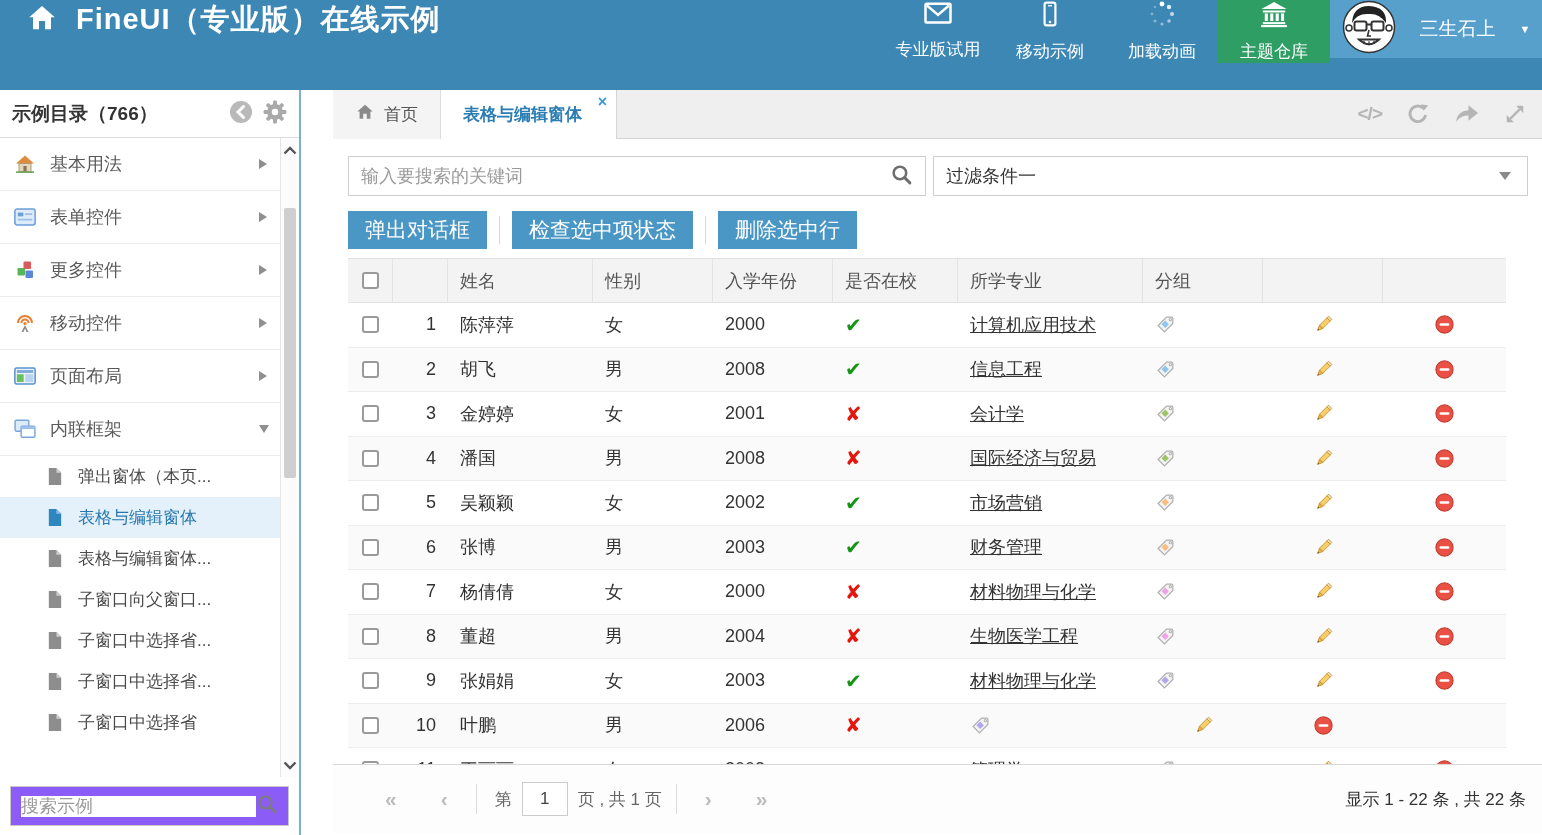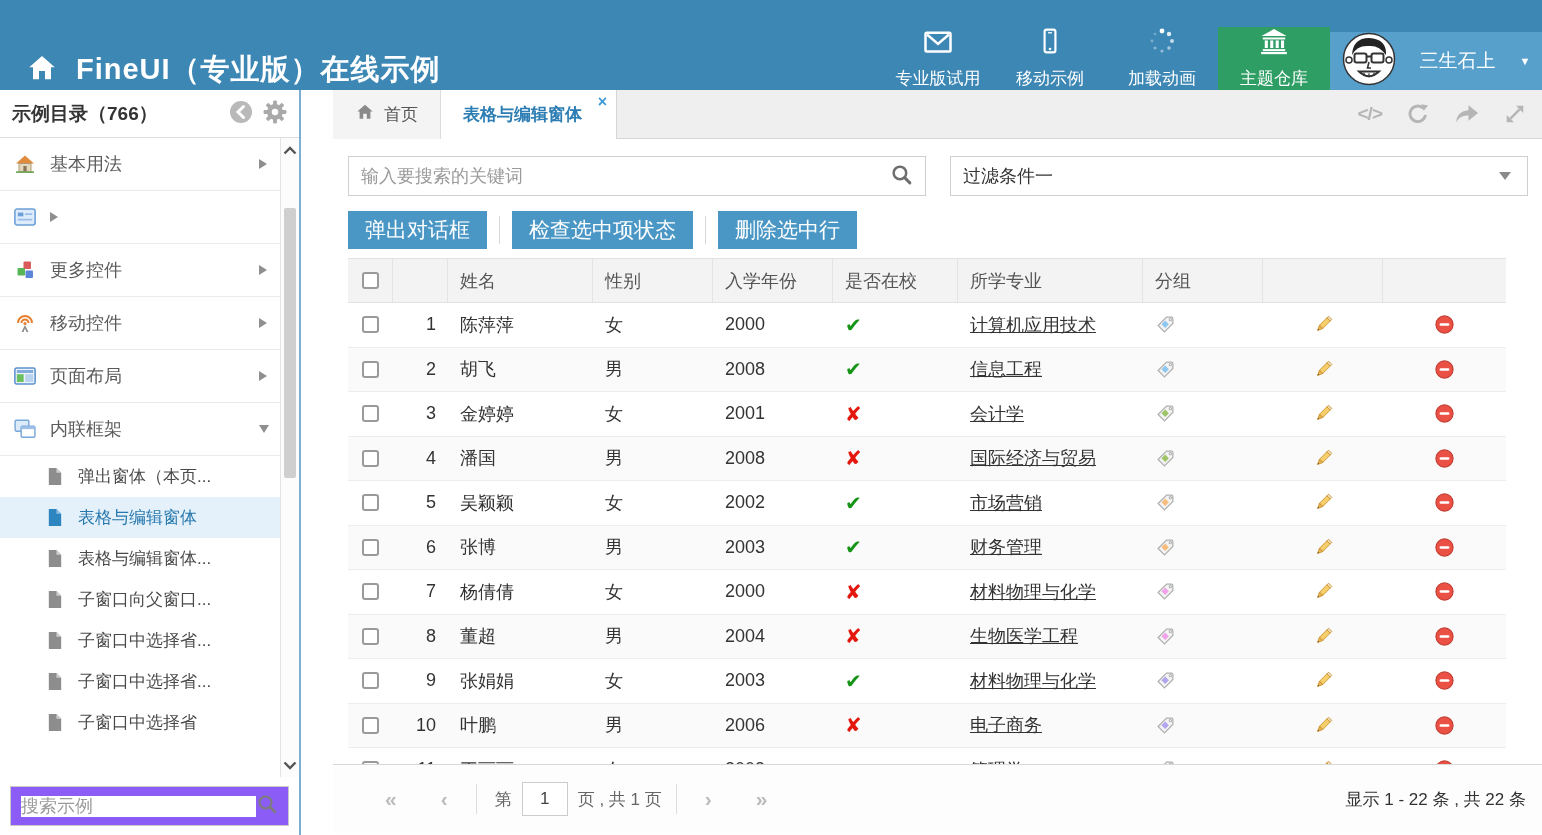--- a/index.html
+++ b/index.html
@@ -1,20 +1,20 @@
 <!DOCTYPE html>
 <html><head>
 <meta charset="utf-8">
 <style>
   * { margin:0; padding:0; box-sizing:border-box; }
   html,body { width:1542px; height:835px; overflow:hidden;
     font-family:"Liberation Sans","DejaVu Sans",sans-serif; background:#fff; }
 
   
-  .hdr { height:90px; background:#3d87b5; display:flex; align-items:flex-end; color:#fff; }
+  .hdr { height:90px; background:#3d87b5; display:flex; align-items:flex-start; color:#fff; }
   .hdr-left { flex:1; display:flex; align-items:center; padding-left:26px; gap:18px; }
   .hdr-title { font-size:29px; font-weight:bold; letter-spacing:1px; }
   .hdr-tile { width:112px; display:flex; flex-direction:column; align-items:center; justify-content:center; gap:8px; cursor:pointer; }
   .hdr-tile .lbl { font-size:17px; }
   .hdr-tile.green { background:#2e9e64; }
   .hdr-user { width:212px; background:#58a0cc; display:flex; align-items:center; justify-content:center; gap:24px; cursor:pointer; }
   .hdr-user .uname { font-size:19px; }
   .hdr-user .caret { font-size:11px; }
 
   
@@ -54,21 +54,21 @@
   .tab { height:49px; display:flex; align-items:center; gap:9px; padding:0 22px; font-size:17px; cursor:pointer; }
   .tab.home { background:#f4f4f4; border-right:1px solid #dcdcdc; color:#555; }
   .tab.active { background:#fff; color:#2b7db3; font-weight:bold; border-right:1px solid #d5d5d5; position:relative; margin-bottom:-1px; padding-right:34px; }
   .tab.active .closex { position:absolute; top:3px; right:9px; color:#3d9bd7; font-weight:bold; font-size:16px; cursor:pointer; }
   .tab-tools { position:absolute; right:16px; top:0; height:100%; display:flex; align-items:center; gap:24px; }
   .ttool { color:#b5b5b5; cursor:pointer; display:flex; align-items:center; }
   .ttool.code { font-size:19px; font-weight:bold; letter-spacing:-1px; }
 
   
   .content { flex:1; padding:17px 14px 0 15px; display:flex; flex-direction:column; }
-  .filter-row { display:flex; gap:24px; }
+  .filter-row { display:flex; gap:7px; }
   .inbox { height:40px; border:1px solid #cfcfcf; display:flex; align-items:center; padding:0 12px; background:#fff; }
   .inbox.search { width:578px; }
   .inbox.search input { flex:1; border:none; outline:none; font-size:18px; color:#333; font-family:inherit; }
   .inbox.search input::placeholder { color:#9a9a9a; }
   .inbox.select { flex:1; justify-content:space-between; cursor:pointer; }
   .inbox.select .val { font-size:18px; color:#333; }
   .sel-caret { width:0; height:0; border-top:8px solid #8a8a8a; border-left:6px solid transparent; border-right:6px solid transparent; margin-right:4px; }
 
   .btn-row { margin-top:15px; display:flex; align-items:center; }
   .bbtn { height:38px; background:#4a97c6; color:#fff; font-size:21px; padding:0 17px; display:flex; align-items:center; cursor:pointer; border:none; font-family:inherit; }
@@ -233,20 +233,21 @@
       </div>
       <div class="mi">
         <span class="micon">
           <svg width="22" height="18" viewBox="0 0 20 16">
               <rect x="0.8" y="0.8" width="18.4" height="14.4" rx="2" fill="#ddebfb" stroke="#6b9fd8" stroke-width="1.4"></rect>
               <rect x="3.5" y="4" width="5" height="3.4" fill="#6b9fd8"></rect>
               <rect x="10" y="4.6" width="6.5" height="1.6" fill="#9cbfe6"></rect>
               <rect x="3.5" y="9.6" width="13" height="1.6" fill="#9cbfe6"></rect>
             </svg>
         </span>
+        <span class="mlabel">表单控件</span>
         <span class="arr-r"></span>
       </div>
       <div class="mi">
         <span class="micon">
           <svg width="22" height="20" viewBox="0 0 20 20">
               <rect x="8.5" y="1.5" width="7.5" height="7.5" rx="1" fill="#d95b5b"></rect>
               <rect x="2.5" y="8" width="7.5" height="7.5" rx="1" fill="#58b558"></rect>
               <rect x="10.5" y="10.5" width="7.5" height="7.5" rx="1" fill="#5b85d9"></rect>
             </svg>
         </span>
@@ -859,23 +860,20 @@
                 <span class="cbx"></span>
               </div>
             <div class="c num">10</div>
             <div class="c">叶鹏</div>
             <div class="c">男</div>
             <div class="c">2006</div>
             <div class="c">
                 <span class="cell-mark no">✘</span>
               </div>
             <div class="c">
-                <a class="major">电子商务</a>
-              </div>
-            <div class="c">
                 <span class="iconbtn">
                   <svg width="21" height="21" viewBox="0 0 20 20">
                     <path d="M3 11 L11 3 H15.8 A1.2 1.2 0 0 1 17 4.2 V9 L9 17 Z" fill="#f4f4f4" stroke="#b0b0b0" stroke-width="1.2"></path>
                     <circle cx="14.6" cy="5.4" r="1.1" fill="#fff" stroke="#b0b0b0"></circle>
                     <rect x="7.2" y="7.2" width="5" height="5" transform="rotate(45 9.7 9.7)" fill="#b3a4ee"></rect>
                   </svg>
                 </span>
               </div>
             <div class="c center">
                 <span class="iconbtn">

